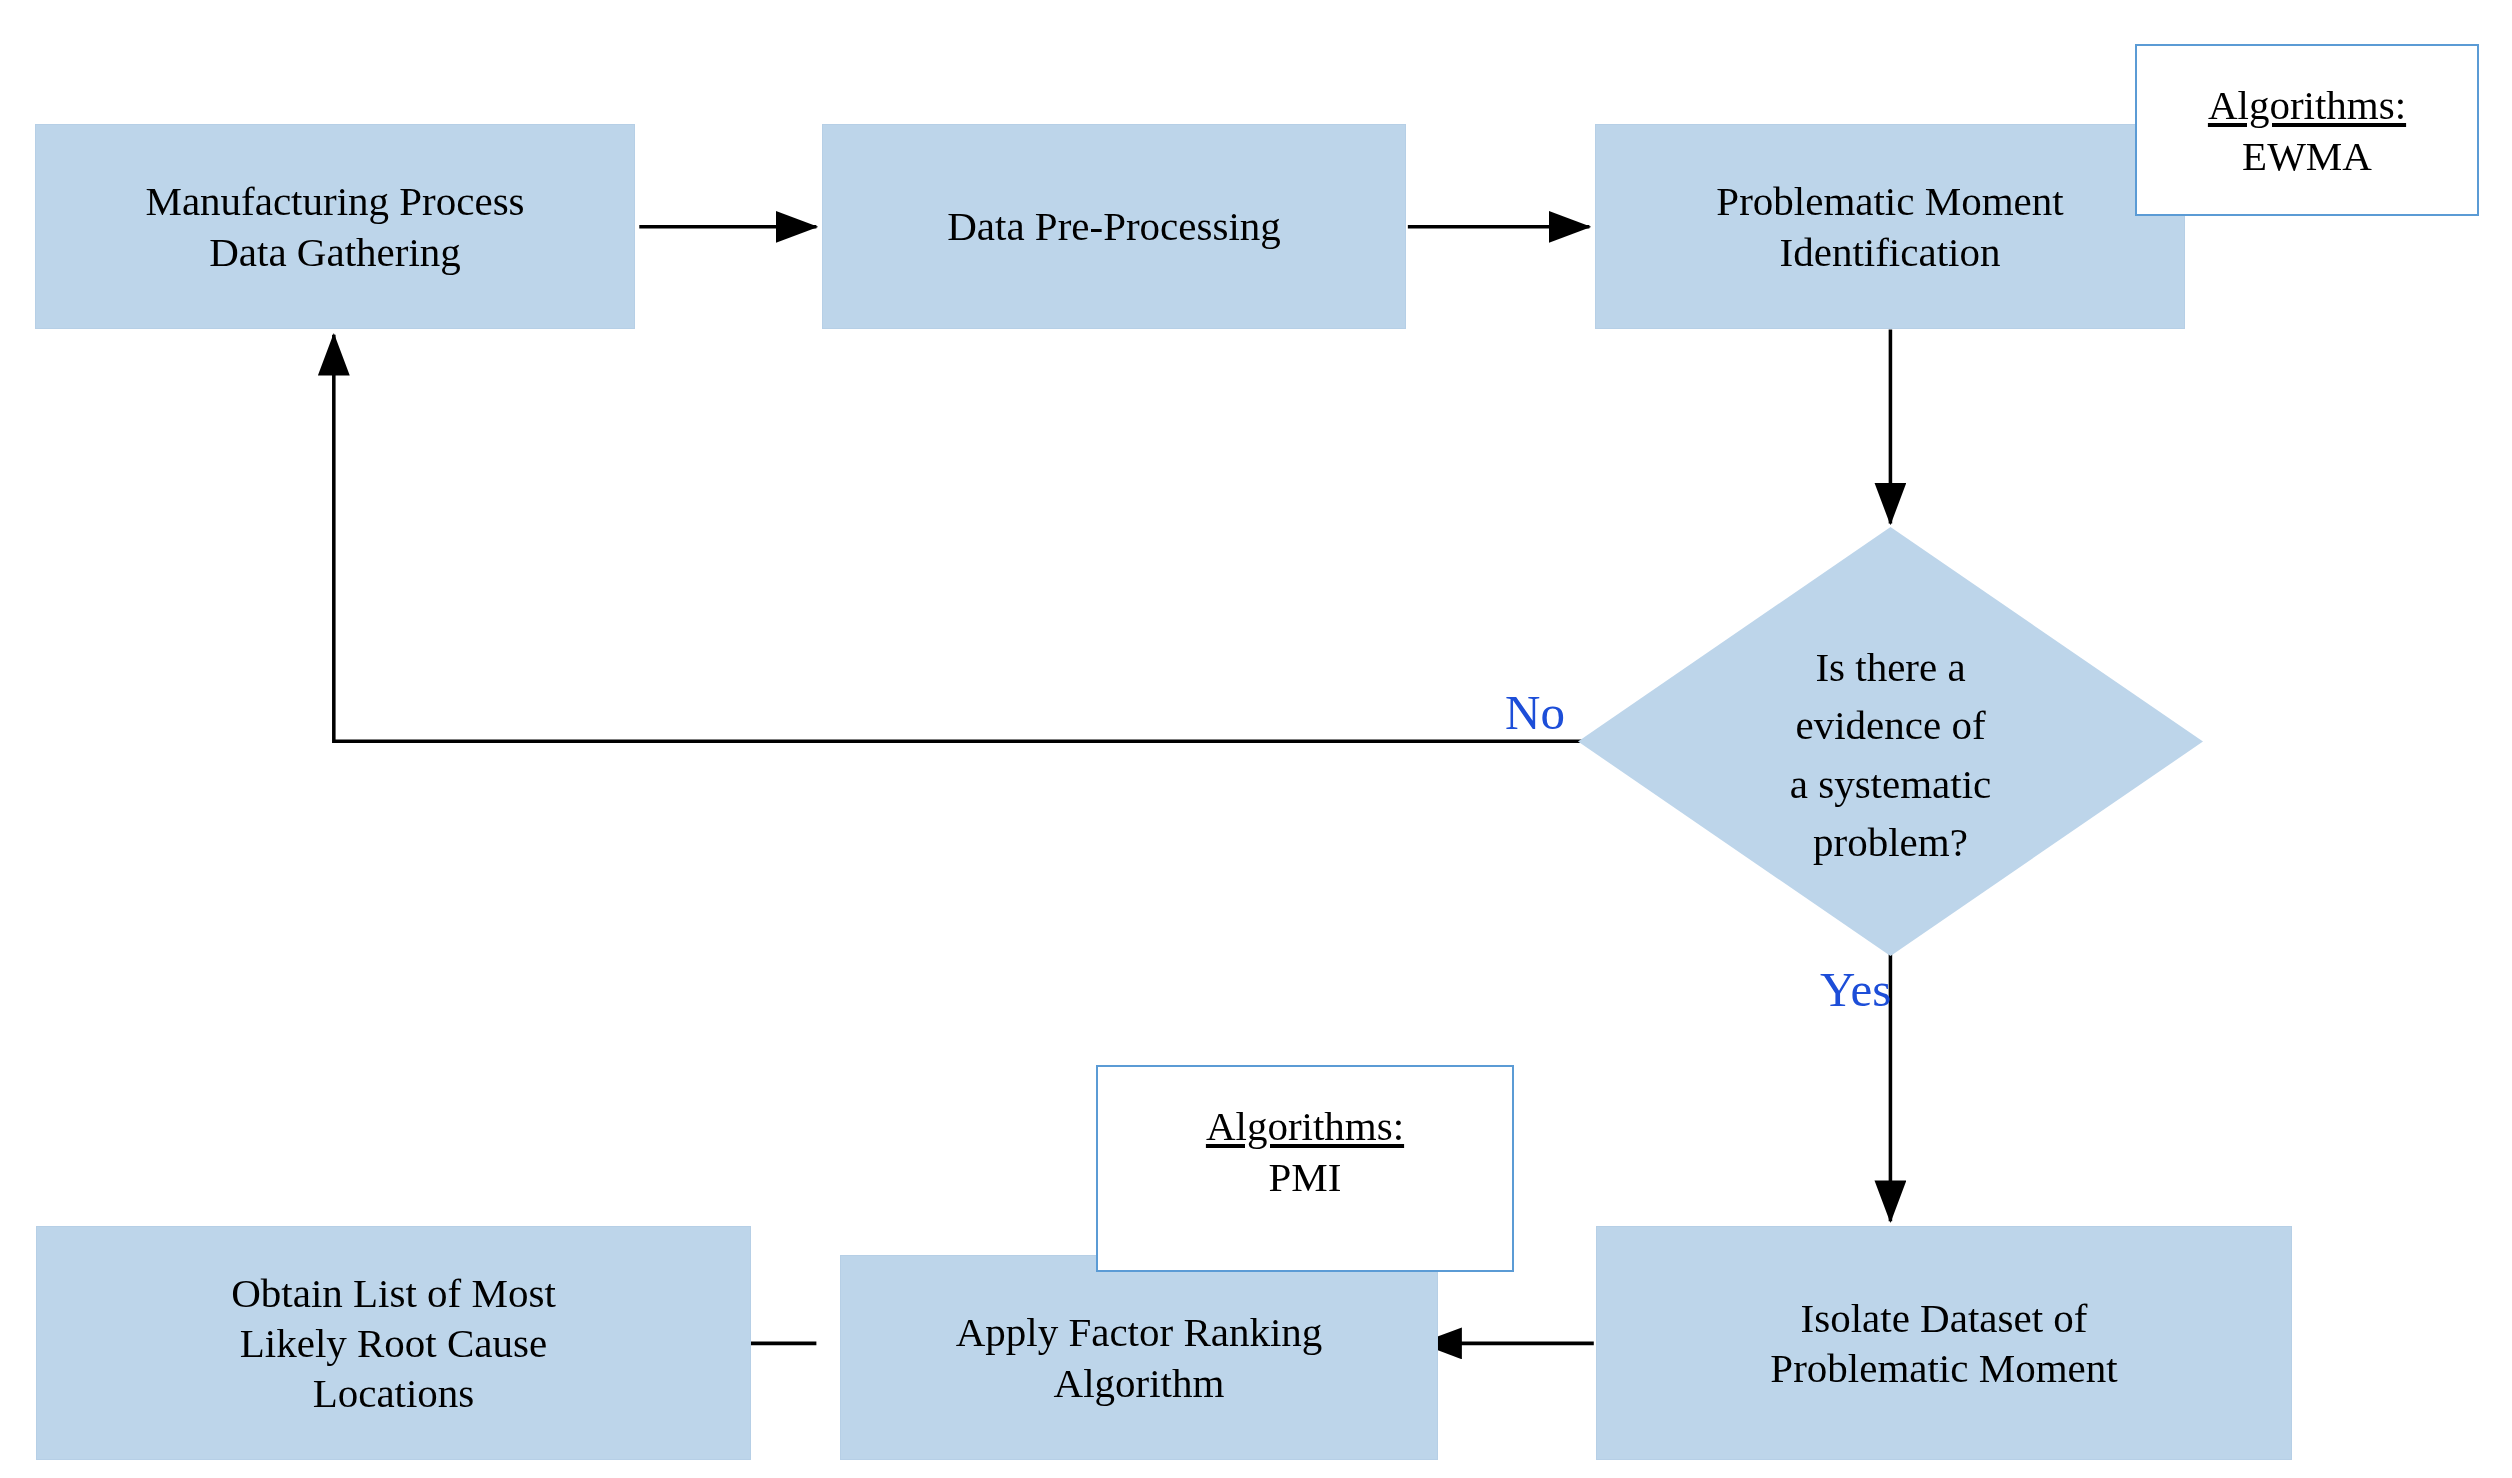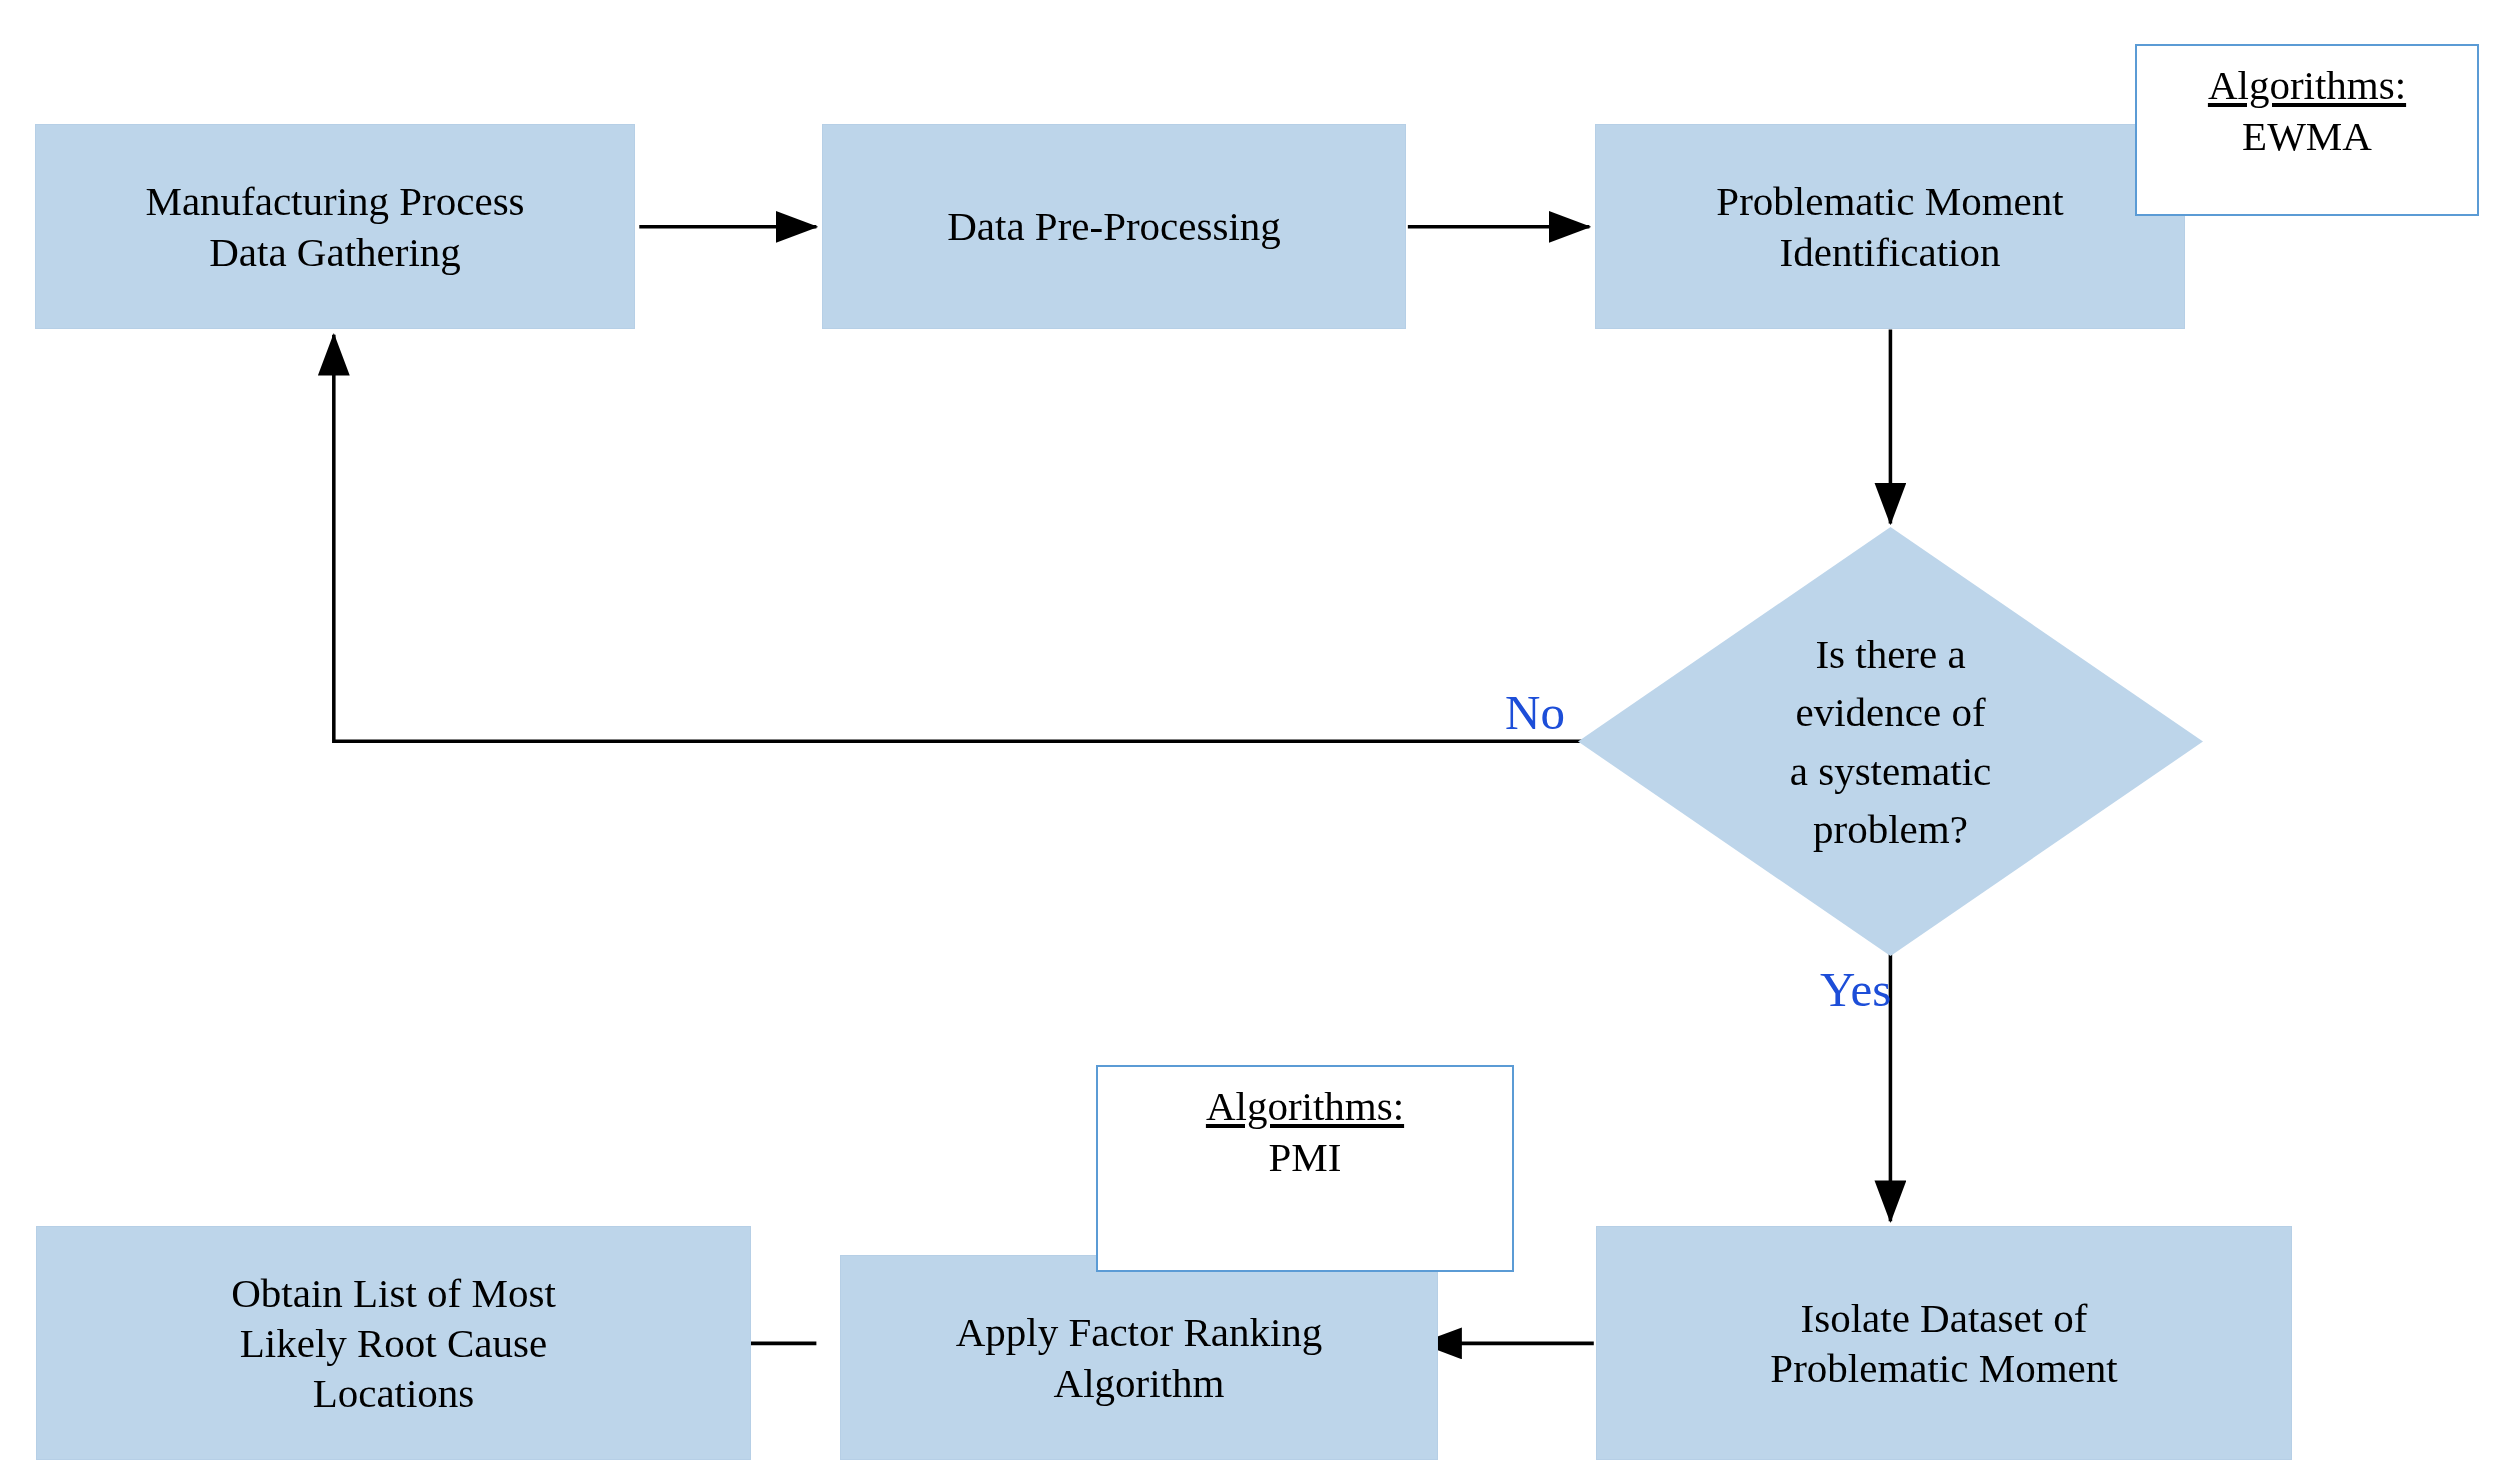--- a/index.html
+++ b/index.html
@@ -40,21 +40,21 @@
   .diamond-shape {
     position: absolute;
     left: 0;
     top: 0;
     width: 100%;
     height: 100%;
   }
   .diamond-text {
     position: absolute;
     left: 0;
-    top: 0;
+    top: 13px;
     width: 100%;
     height: 100%;
     display: flex;
     align-items: center;
     justify-content: center;
     text-align: center;
     font-size: 41px;
     line-height: 1.42;
     color: #000;
     white-space: pre-line;
@@ -70,20 +70,21 @@
     align-items: center;
     justify-content: flex-start;
     padding-top: 14px;
     color: #000;
     font-size: 41px;
     line-height: 1.25;
   }
   .callout .cheading {
     text-decoration: underline;
     text-underline-offset: 3.5px;
+    margin-top: 20px;
   }
   .edge-label {
     position: absolute;
     font-size: 49px;
     color: #1d4ed8;
     z-index: 6;
     background: transparent;
   }
   svg.connectors {
     position: absolute;

